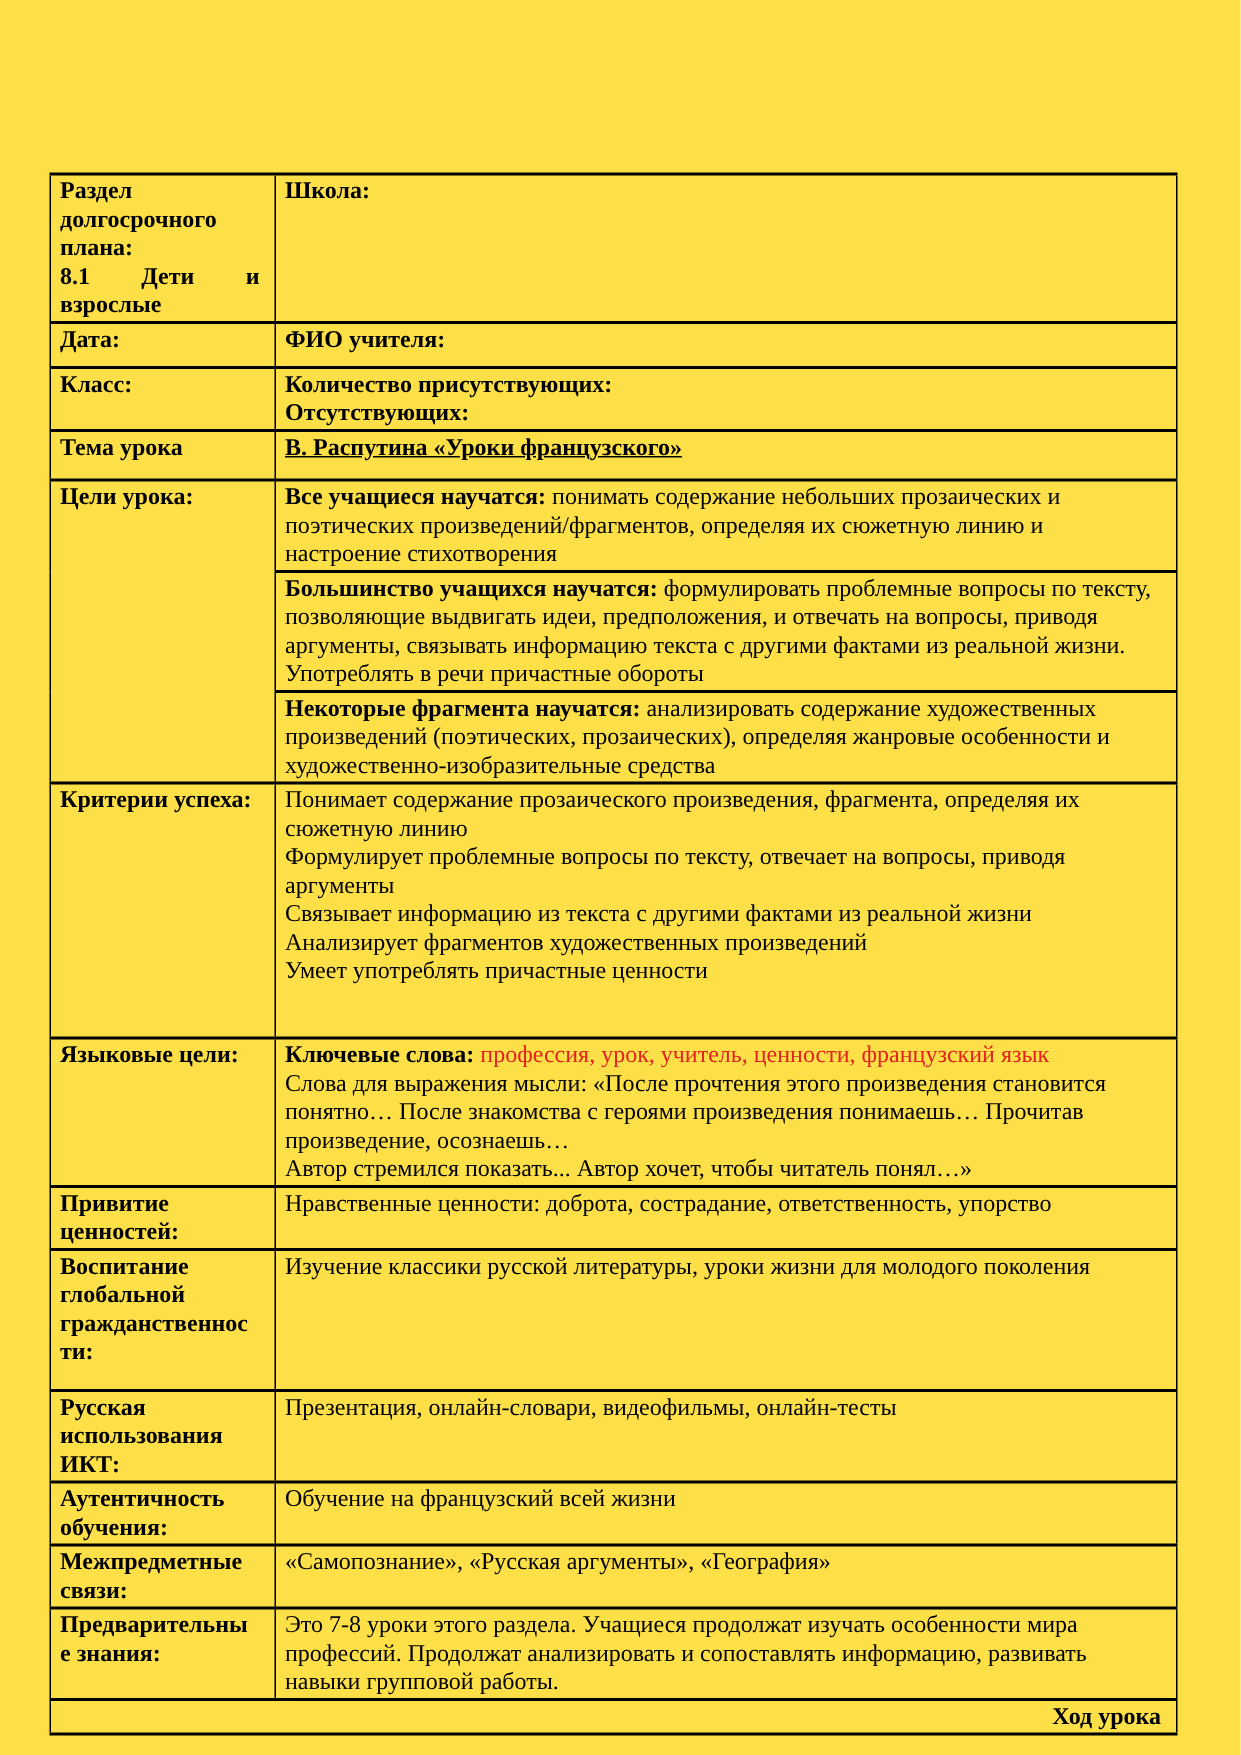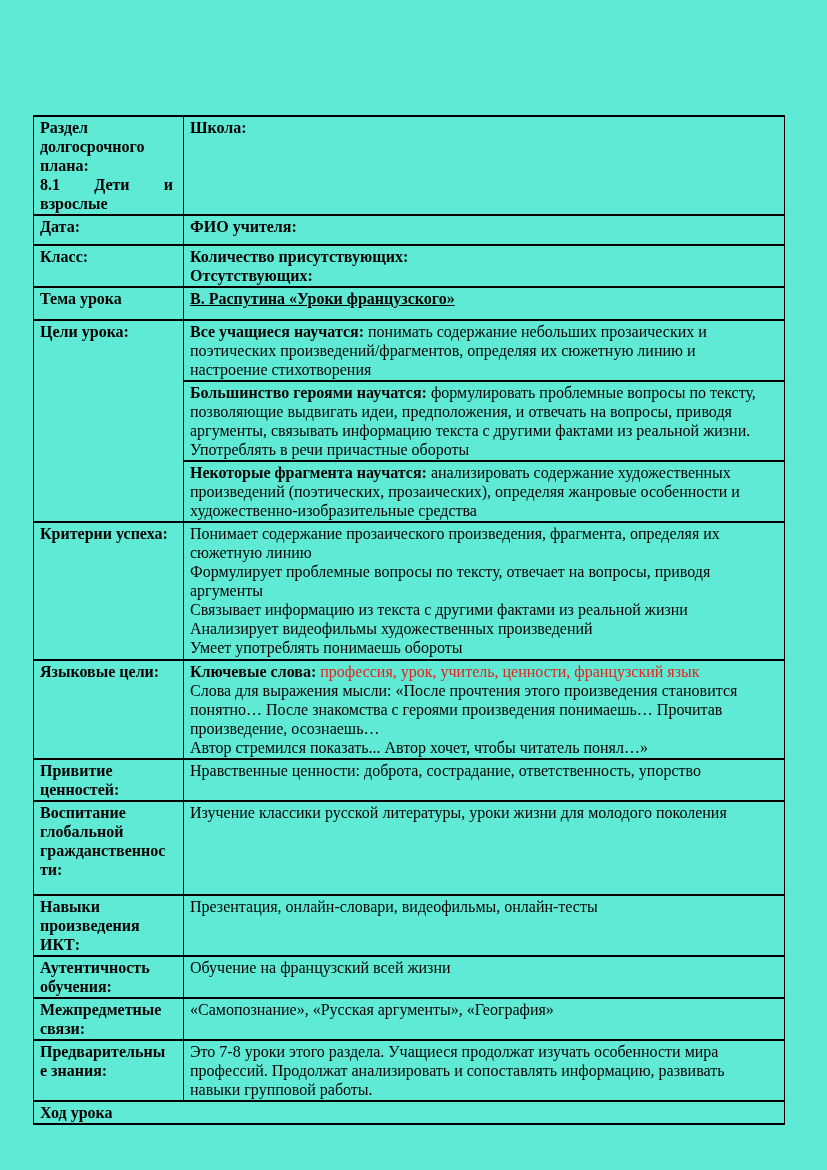--- a/index.html
+++ b/index.html
@@ -4,21 +4,21 @@
 <style>
   :root { --kw-red: #e2231f; --ink: #000000; }
   * { box-sizing: border-box; }
   html, body { margin: 0; padding: 0; }
   body {
     width: 827px; height: 1170px;
     background: #ffffff;
     font-family: "Liberation Serif", "DejaVu Serif", serif;
     color: var(--ink);
   }
-  .sheet { position: relative; width: 827px; height: 1170px; background: #5eead4; overflow: hidden; }
+  .sheet { position: relative; width: 827px; height: 1170px; background: #fde047; overflow: hidden; }
 
   table.plan {
     position: absolute; left: 33px; top: 115px;
     width: 751px;
     border-collapse: collapse;
     table-layout: fixed;
   }
   table.plan td {
     border: 2px solid #000;
     border-left-width: 1.5px;
@@ -29,21 +29,21 @@
     padding: 1px 10px 1px 6px;
     overflow-wrap: break-word;
   }
   td.c1 { padding: 1px 3px 1px 5px; }
   td.topic-cell { padding-left: 13px; text-decoration: underline; }
 
   .lbl { font-weight: bold; }
   .just { text-align: justify; }
   .pre { white-space: pre-line; }
   .kw { color: var(--kw-red); }
-  .hod { text-align: left; padding: 0 2px; line-height: 18px; }
+  .hod { text-align: right; padding: 0 2px; line-height: 18px; }
 </style>
 </head>
 <body>
 
 <div class="sheet">
   <table class="plan">
     <colgroup>
       <col style="width:150px">
       <col style="width:601px">
     </colgroup>
@@ -91,41 +91,41 @@
       <td class="c1" rowspan="3">
         <span class="lbl">Цели урока:</span>
       </td>
       <td>
         <span class="lbl">Все учащиеся научатся:</span>
         <span>понимать содержание небольших прозаических и поэтических произведений/фрагментов, определяя их сюжетную линию и настроение стихотворения</span>
       </td>
     </tr>
     <tr style="height:75px">
       <td>
-        <span class="lbl">Большинство героями научатся:</span>
+        <span class="lbl">Большинство учащихся научатся:</span>
         <span>формулировать проблемные вопросы по тексту, позволяющие выдвигать идеи, предположения, и отвечать на вопросы, приводя аргументы, связывать информацию текста с другими фактами из реальной жизни. Употреблять в речи причастные обороты</span>
       </td>
     </tr>
     <tr style="height:59px">
       <td>
         <span class="lbl">Некоторые фрагмента научатся:</span>
         <span>анализировать содержание художественных произведений (поэтических, прозаических), определяя жанровые особенности и художественно-изобразительные средства</span>
       </td>
     </tr>
 
-    <tr style="height:138px">
+    <tr style="height:170px">
       <td class="c1">
         <span class="lbl">Критерии успеха:</span>
       </td>
       <td>
         <div>Понимает содержание прозаического произведения, фрагмента, определяя их сюжетную линию</div>
         <div>Формулирует проблемные вопросы по тексту, отвечает на вопросы, приводя аргументы</div>
         <div>Связывает информацию из текста с другими фактами из реальной жизни</div>
-        <div>Анализирует видеофильмы художественных произведений</div>
-        <div>Умеет употреблять понимаешь обороты</div>
+        <div>Анализирует фрагментов художественных произведений</div>
+        <div>Умеет употреблять причастные ценности</div>
       </td>
     </tr>
 
     <tr style="height:94px">
       <td class="c1">
         <span class="lbl">Языковые цели:</span>
       </td>
       <td>
         <div>
           <span class="lbl">Ключевые слова:</span>
@@ -152,21 +152,21 @@
 гражданственнос
 ти:</span>
       </td>
       <td>
         <span>Изучение классики русской литературы, уроки жизни для молодого поколения</span>
       </td>
     </tr>
 
     <tr style="height:53px">
       <td class="c1">
-        <span class="lbl">Навыки произведения ИКТ:</span>
+        <span class="lbl">Русская использования ИКТ:</span>
       </td>
       <td>
         <span>Презентация, онлайн-словари, видеофильмы, онлайн-тесты</span>
       </td>
     </tr>
 
     <tr style="height:40px">
       <td class="c1">
         <span class="lbl">Аутентичность обучения:</span>
       </td>

